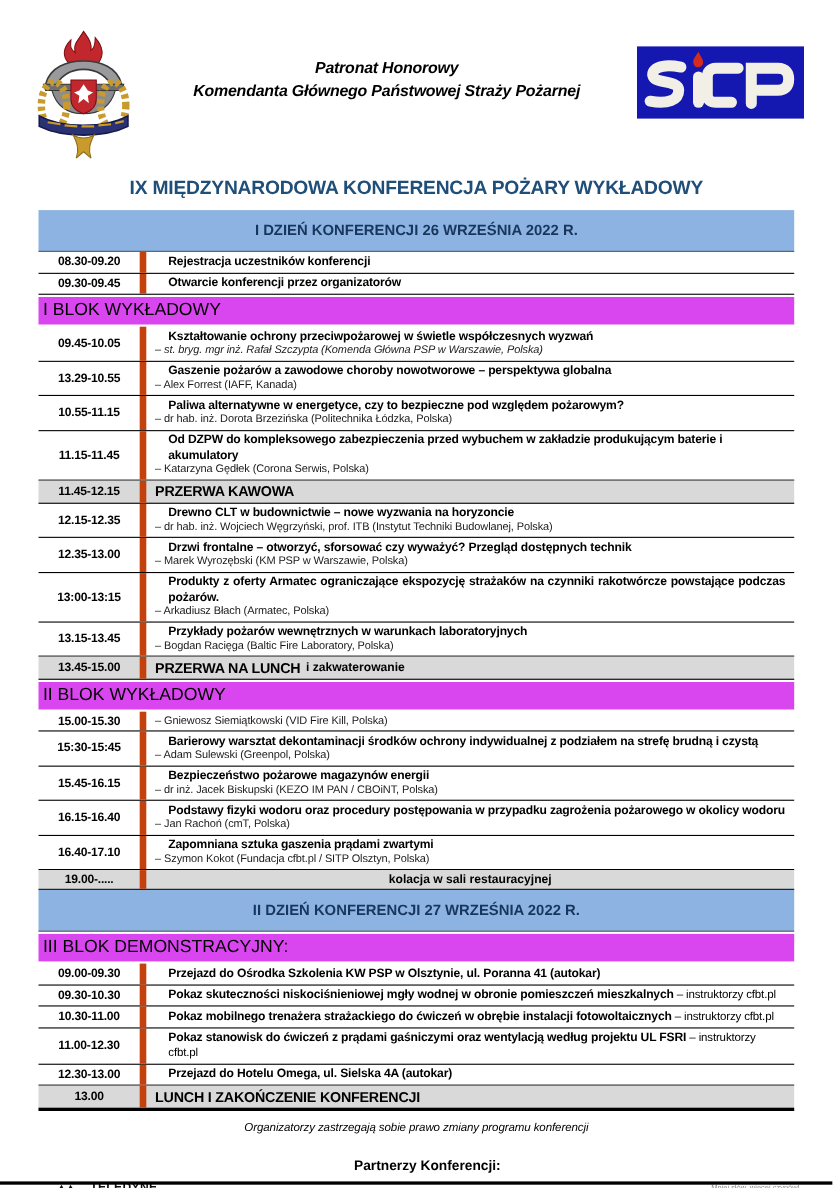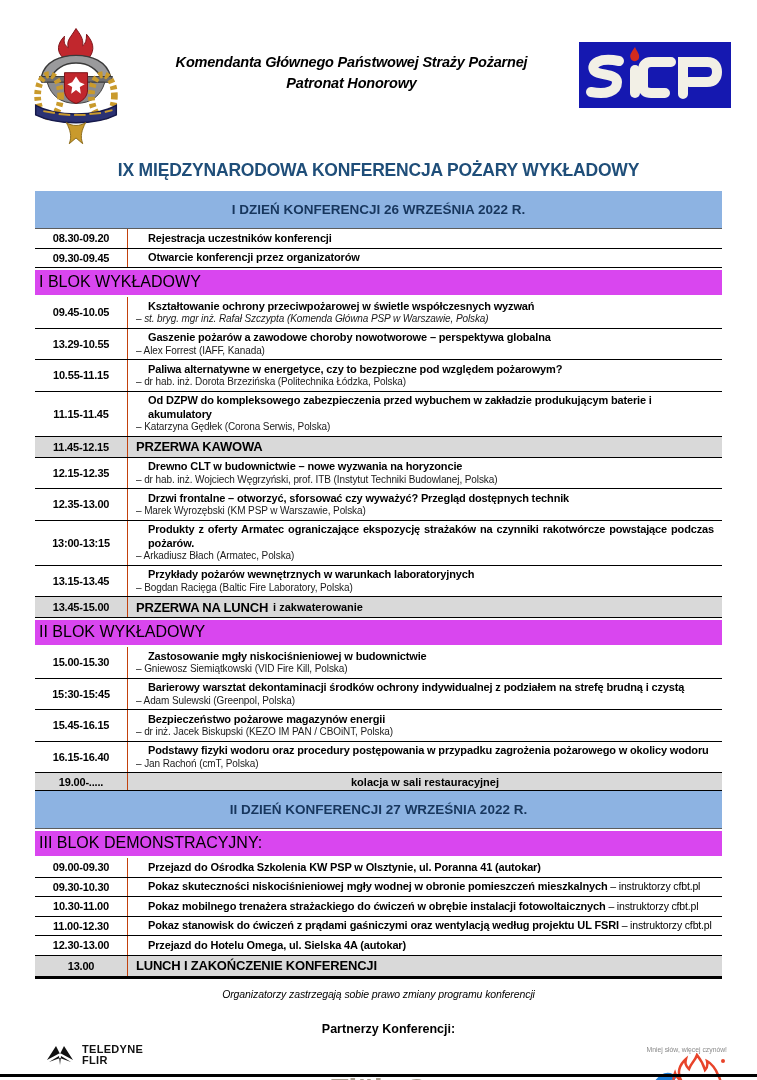--- a/index.html
+++ b/index.html
@@ -21,21 +21,21 @@
   
   .tbl{margin:10px 35px 0 35px;width:687px;}
   .row{display:flex;box-sizing:border-box;}
   .row.day{background:#8DB3E2;justify-content:center;align-items:center;height:38px;
            font-weight:bold;font-size:13.5px;color:#17365D;border-bottom:1px solid #5c5c5c;}
   .row.block{background:#d946ef;margin:2px 0;padding:3px 0 4px 4px;}
   .row.sess,.row.brk,.row.dinner{border-bottom:1px solid #000;}
   .row.brk,.row.dinner{background:#D9D9D9;}
   .row.last{border-bottom:3px solid #000;}
   .tcell{flex:0 0 92px;display:flex;align-items:center;justify-content:center;
-         font-weight:bold;font-size:11px;border-right:1px solid #c2410c;
+         font-weight:bold;font-size:11px;border-right:6px solid #c2410c;
          letter-spacing:-0.2px;padding:2px 0;}
   .ccell{flex:1;padding:2.5px 8px 2.5px 8px;min-width:0;}
   .r-title{font-weight:bold;font-size:11px;line-height:13.5px;letter-spacing:-0.15px;padding-left:12px;}
   .r-title.justify{text-align:justify;}
   .r-suffix{font-weight:normal;font-size:10.5px;}
   .r-speaker{font-size:10px;line-height:12px;color:#1a1a1a;letter-spacing:-0.1px;}
   .r-speaker.it{font-style:italic;}
   .brk .ccell{display:flex;align-items:center;gap:5px;}
   .brk-label{font-weight:bold;font-size:13px;letter-spacing:-0.2px;}
   .brk-suffix{font-weight:bold;font-size:11px;}
@@ -79,22 +79,22 @@
         <line x1="16" y1="88" x2="28" y2="90"></line>
           <line x1="32" y1="91" x2="44" y2="92"></line>
         <line x1="48" y1="92" x2="60" y2="92"></line>
           <line x1="64" y1="91" x2="76" y2="90"></line>
         <line x1="80" y1="89" x2="88" y2="87"></line>
       </g>
       <path d="M40 100 C44 108 46 114 43 122 L50 116 L57 122 C54 114 56 108 60 100 C54 104 46 104 40 100 Z" fill="#C99A2C" stroke="#8a6a1a" stroke-width="1"></path>
     </svg>
 
     <div class="patronage">
+      <div>Patronat Honorowy</div>
       <div>Komendanta Głównego Państwowej Straży Pożarnej</div>
-      <div>Patronat Honorowy</div>
     </div>
 
     <svg class="sitp" viewBox="0 0 152 66">
       <rect x="0" y="0" width="152" height="66" fill="#1518B0"></rect>
       <g stroke="#F2F0E6" stroke-width="10" fill="none" stroke-linecap="round">
         <path d="M40 19 C20 15 12 22 15 28 C18 34 38 31 38 40 C38 49 28 53 12 50"></path>
         <path d="M56 28 L56 51"></path>
         <path d="M92 20 L72 20 C66 20 64 24 64 28 L64 44 C64 49 67 51 72 51 L86 51"></path>
         <path d="M104 52 L104 20 L128 20 C136 20 138 25 138 30 C138 36 135 40 128 40 L110 40"></path>
       </g>
@@ -189,21 +189,20 @@
           <div class="brk-label">PRZERWA NA LUNCH</div>
           <div class="brk-suffix">i zakwaterowanie</div>
         </div>
       </div>
       <div class="row block">
         <div class="">II BLOK WYKŁADOWY</div>
       </div>
       <div class="row sess">
         <div class="tcell">15.00-15.30</div>
         <div class="ccell">
-          <div class="r-title">Zastosowanie mgły niskociśnieniowej w budownictwie</div>
           <div class="r-speaker">– Gniewosz Siemiątkowski (VID Fire Kill, Polska)</div>
         </div>
       </div>
       <div class="row sess">
         <div class="tcell">15:30-15:45</div>
         <div class="ccell">
           <div class="r-title">Barierowy warsztat dekontaminacji środków ochrony indywidualnej z podziałem na strefę brudną i czystą</div>
           <div class="r-speaker">– Adam Sulewski (Greenpol, Polska)</div>
         </div>
       </div>
@@ -212,20 +211,27 @@
         <div class="ccell">
           <div class="r-title">Bezpieczeństwo pożarowe magazynów energii</div>
           <div class="r-speaker">– dr inż. Jacek Biskupski (KEZO IM PAN / CBOiNT, Polska)</div>
         </div>
       </div>
       <div class="row sess">
         <div class="tcell">16.15-16.40</div>
         <div class="ccell">
           <div class="r-title">Podstawy fizyki wodoru oraz procedury postępowania w przypadku zagrożenia pożarowego w okolicy wodoru</div>
           <div class="r-speaker">– Jan Rachoń (cmT, Polska)</div>
+        </div>
+      </div>
+      <div class="row sess">
+        <div class="tcell">16.40-17.10</div>
+        <div class="ccell">
+          <div class="r-title">Zapomniana sztuka gaszenia prądami zwartymi</div>
+          <div class="r-speaker">– Szymon Kokot (Fundacja cfbt.pl / SITP Olsztyn, Polska)</div>
         </div>
       </div>
       <div class="row dinner">
         <div class="tcell">19.00-.....</div>
         <div class="ccell">kolacja w sali restauracyjnej</div>
       </div>
       <div class="row day">II DZIEŃ KONFERENCJI 27 WRZEŚNIA 2022 R.</div>
       <div class="row block">
         <div class="">III BLOK DEMONSTRACYJNY:</div>
       </div>

